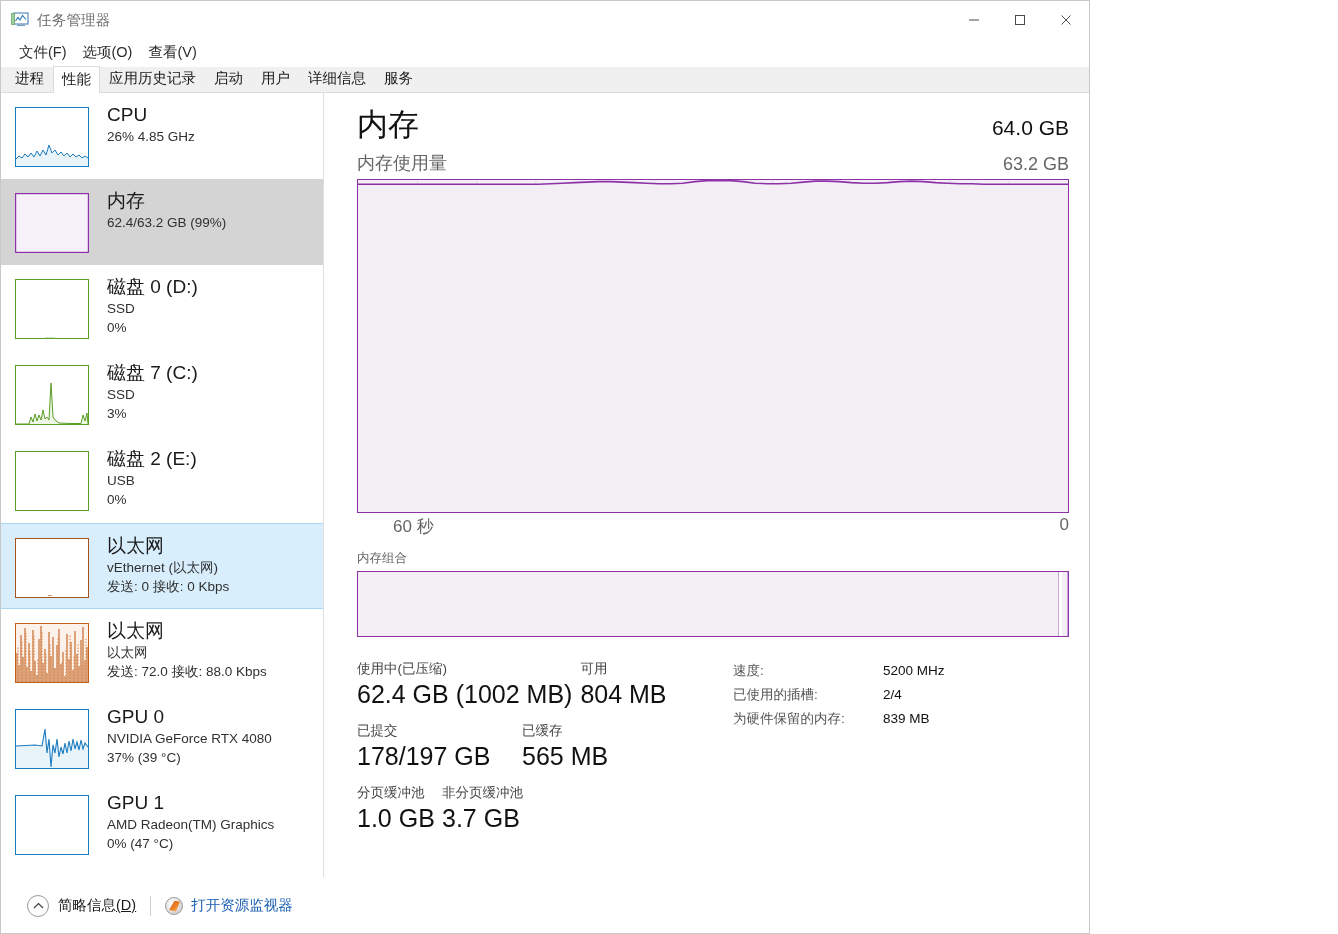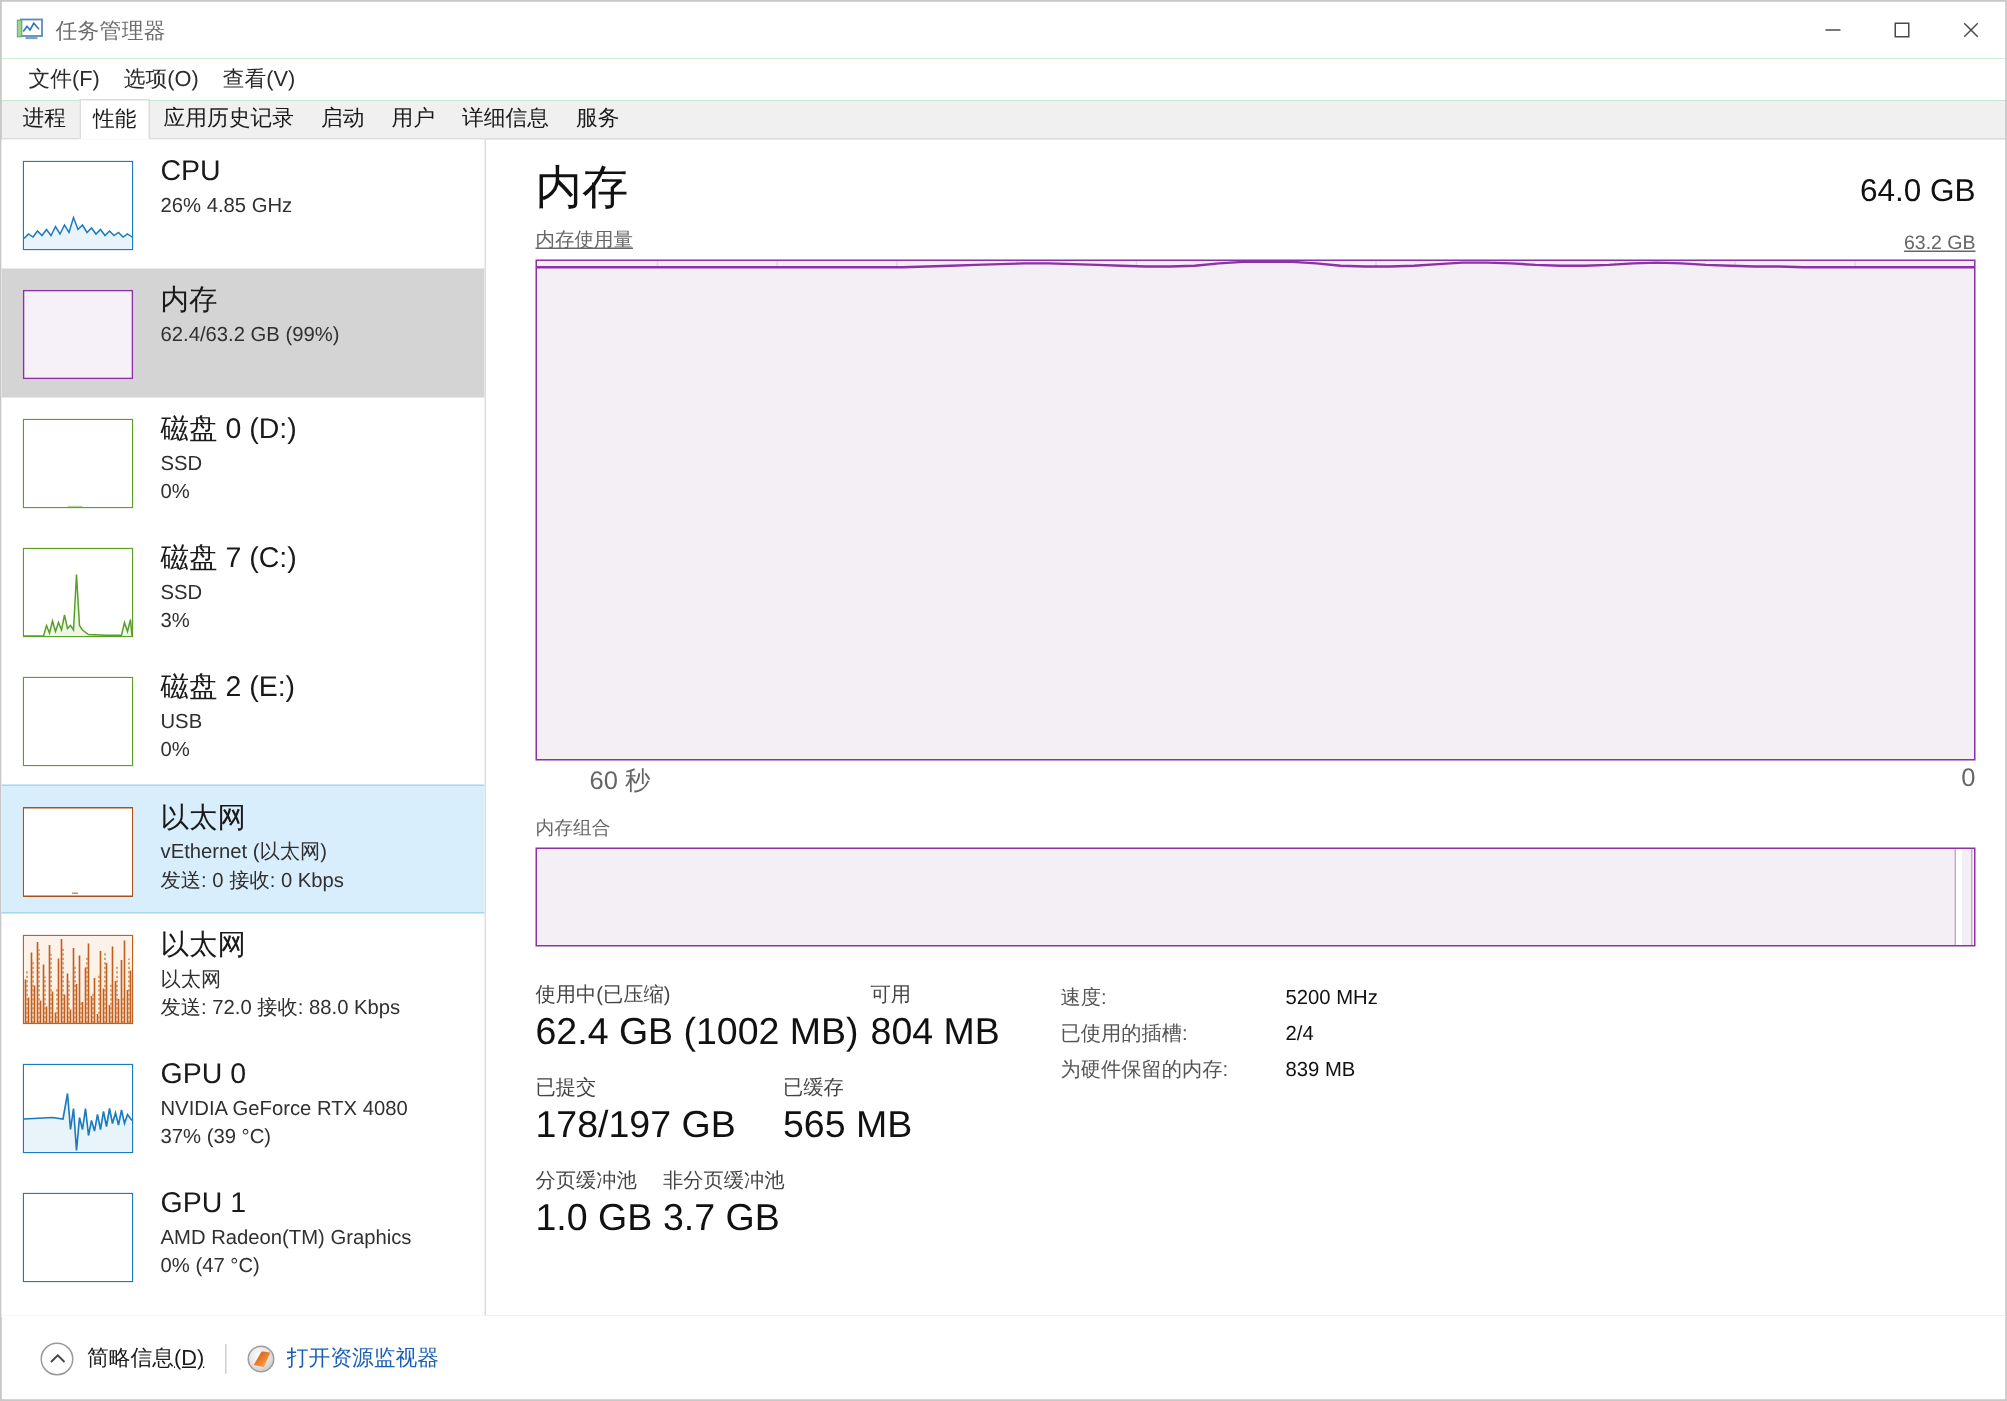--- a/index.html
+++ b/index.html
@@ -4,22 +4,22 @@
 <style>
   * { box-sizing: border-box; margin: 0; padding: 0; }
   html, body {
     width: 1338px; height: 934px;
     font-family: "Liberation Sans", "DejaVu Sans", sans-serif;
     background: #ffffff;
     overflow: hidden;
   }
   .window {
     position: relative;
-    width: 1338px; height: 934px;
-    background: #22c55e;
+    width: 1090px; height: 934px;
+    background: #0ea5e9;
     border: 1px solid #c8c8c8;
     display: flex; flex-direction: column;
   }
 
   
   .titlebar {
     height: 38px; min-height: 38px;
     display: flex; align-items: center;
     background: #ffffff;
     position: relative;
@@ -137,22 +137,22 @@
     padding: 10px 20px 0 33px;
     min-width: 0;
     position: relative;
     overflow: hidden;
   }
   .main-head { display: flex; align-items: flex-start; justify-content: space-between; }
   .main-title { font-size: 31px; color: #111; line-height: 44px; font-weight: 400; }
   .main-cap { font-size: 21px; color: #111; line-height: 50px; }
   .graph-label-row {
     display: flex; justify-content: space-between; align-items: flex-end;
-    font-size: 13px; color: #666;
-    margin-top: -2px; margin-bottom: 4px; text-decoration: underline;
+    font-size: 18px; color: #666;
+    margin-top: -2px; margin-bottom: 4px;
   }
   .graph-box {
     border: 1px solid #8c31a8;
     height: 334px;
     background: #f3eff5;
     position: relative;
     overflow: hidden;
   }
   .graph-box svg { display: block; width: 100%; height: 100%; }
   .axis-row {
@@ -171,21 +171,21 @@
   }
   .comp-fill { position: absolute; left: 0; top: 0; bottom: 0; background: #f3eff5; }
   .comp-div { position: absolute; top: 0; bottom: 0; width: 1px; background: #c9a6d6; }
 
   
   .stats {
     display: flex;
     margin-top: 22px;
   }
   .stats-left { width: 350px; flex: 0 0 auto; }
-  .stats-right { margin-left: 0; flex: 1 1 auto; }
+  .stats-right { margin-left: 26px; flex: 1 1 auto; }
   .stat-row { display: flex; margin-bottom: 10px; }
   .stat-cell { display: flex; flex-direction: column; }
   .stat-k { font-size: 13.5px; color: #444; line-height: 19px; }
   .stat-v { font-size: 25px; color: #111; line-height: 33px; font-weight: 400; white-space: nowrap; }
   .kv { display: flex; font-size: 13.5px; line-height: 24px; }
   .kv-k { color: #555; width: 150px; flex: 0 0 auto; }
   .kv-v { color: #111; }
 
   
   .footer {

